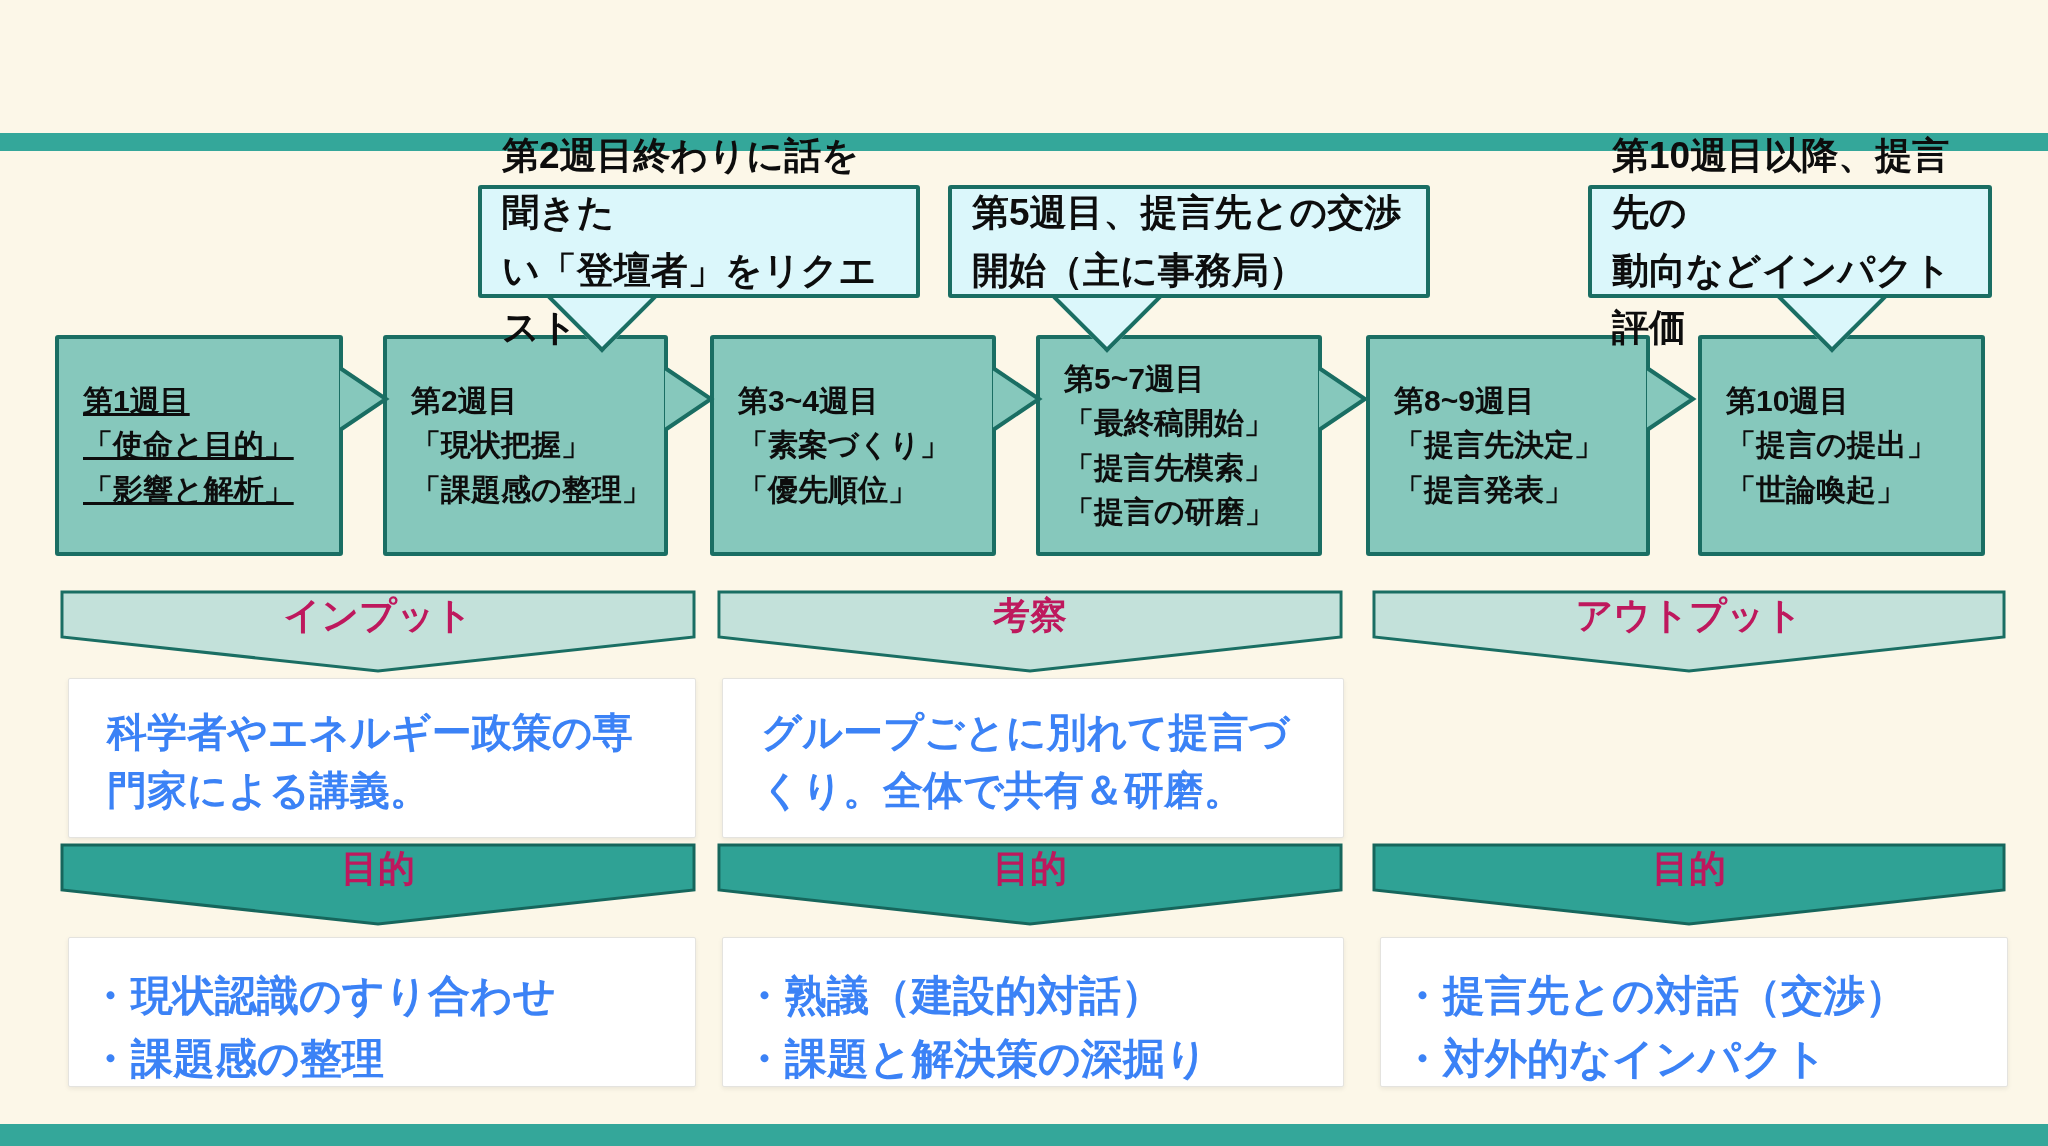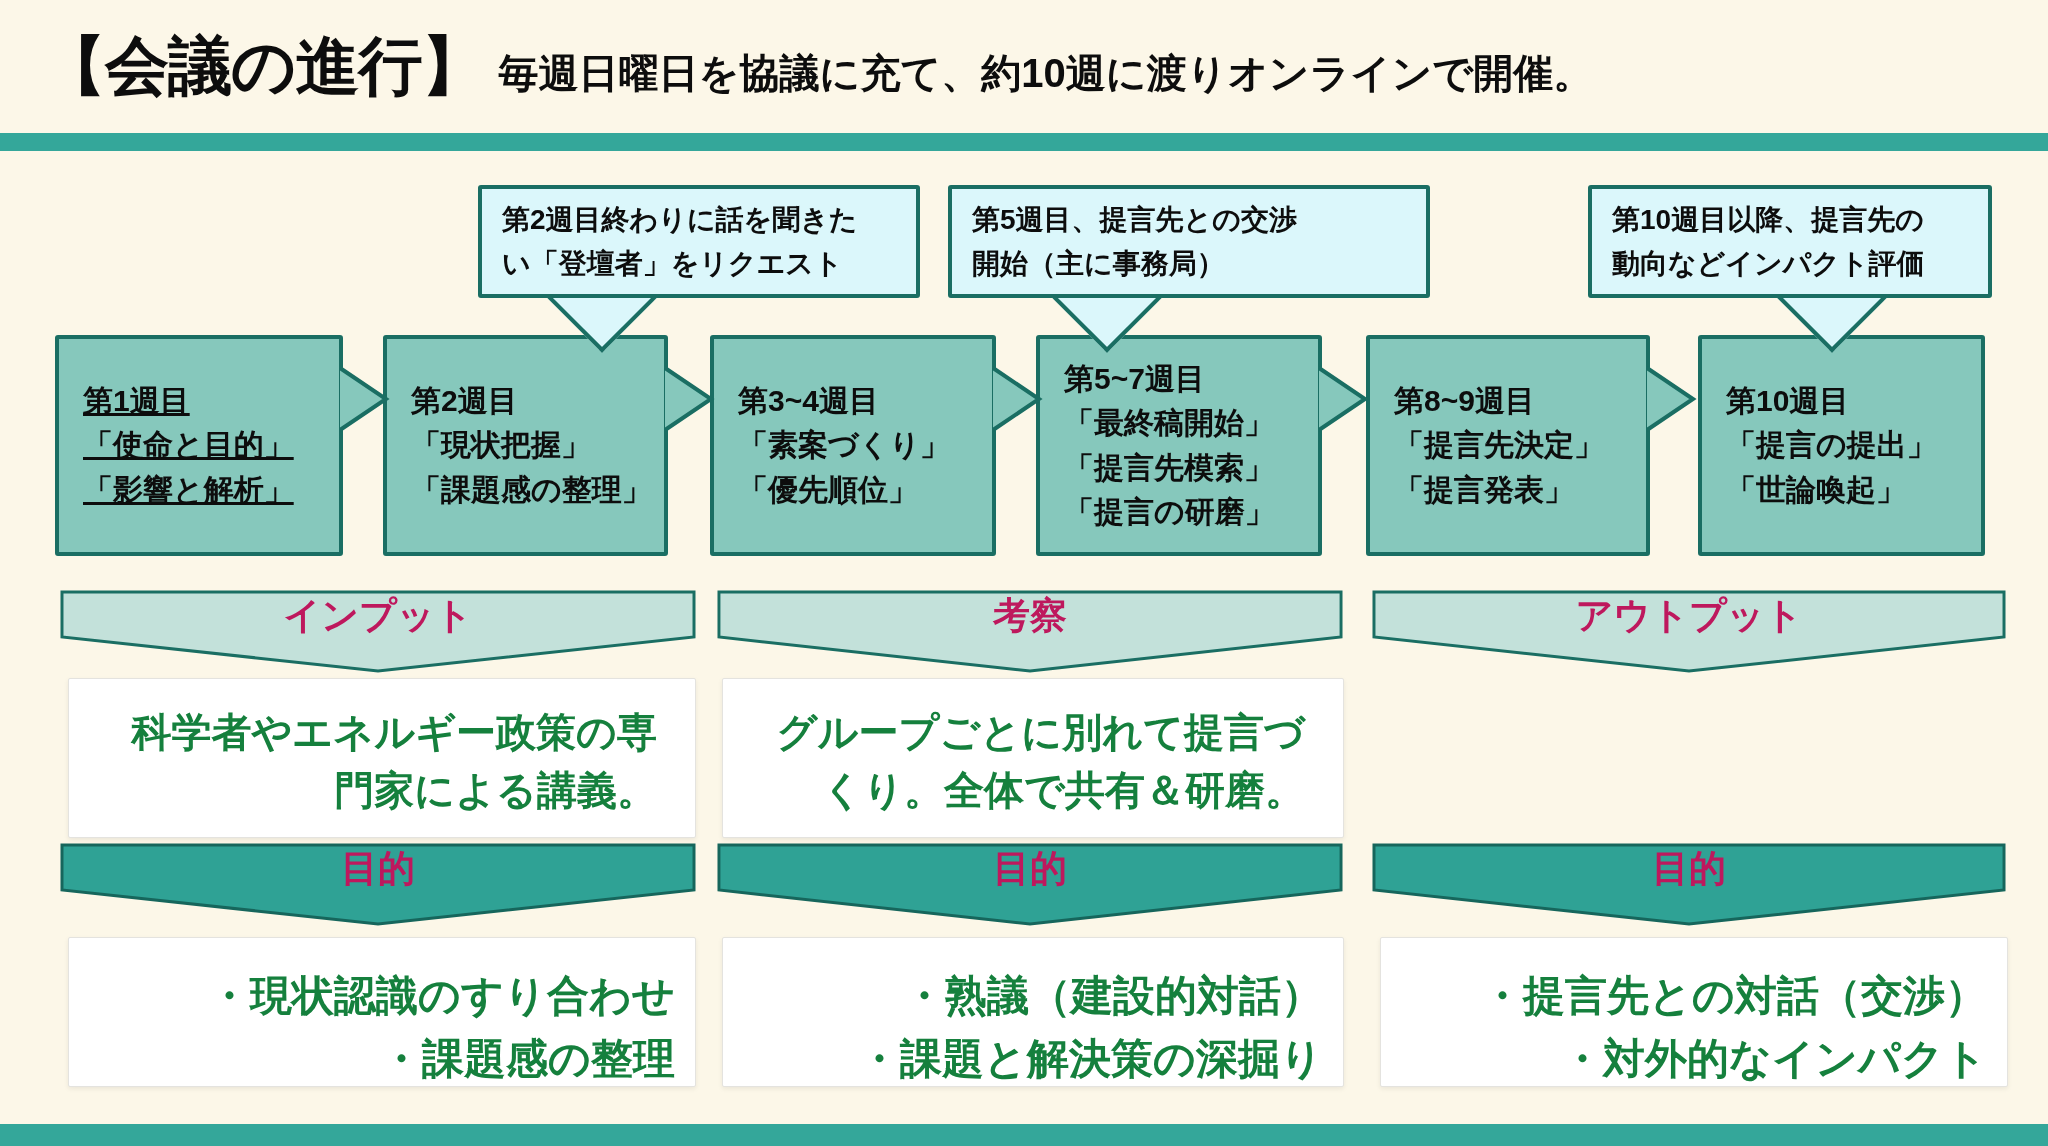--- a/index.html
+++ b/index.html
@@ -11,21 +11,21 @@
   .header{position:absolute;left:42px;top:0;height:133px;display:flex;align-items:center;}
   .title{font-size:64px;font-weight:900;letter-spacing:-1px;white-space:nowrap;}
   .subtitle{font-size:40px;font-weight:800;margin-left:14px;margin-top:14px;white-space:nowrap;}
   .topbar{position:absolute;left:0;top:133px;width:2048px;height:18px;background:#34A79A;}
   .bottombar{position:absolute;left:0;top:1124px;width:2048px;height:22px;background:#34A79A;}
   
   .callout{
     position:absolute;top:185px;height:113px;background:#DBF7FB;border:4px solid #1A6E63;
     border-radius:3px;box-sizing:border-box;z-index:6;
     display:flex;align-items:center;padding:0 20px;
-    font-size:28px;font-weight:800;line-height:1.55;white-space:pre-line;
+    font-size:37px;font-weight:800;line-height:1.55;white-space:pre-line;
   }
   .c1{left:478px;width:442px;}
   .c2{left:948px;width:482px;}
   .c3{left:1588px;width:404px;}
   .tail{
     position:absolute;top:244px;width:90px;height:90px;background:#DBF7FB;
     border-right:4px solid #1A6E63;border-bottom:4px solid #1A6E63;
     transform:rotate(45deg);box-sizing:border-box;z-index:5;
   }
   .t1{left:557px;} .t2{left:1062px;} .t3{left:1787px;}
@@ -46,35 +46,31 @@
   .ribbon .rlabel{
     position:absolute;left:0;top:2px;width:100%;height:48px;display:flex;align-items:center;
     justify-content:center;font-size:37px;font-weight:800;color:#be185d;
   }
   .row-mid{top:590px;} .row-purpose{top:843px;}
   .col1{left:60px;width:636px;} .col2{left:717px;width:626px;} .col3{left:1372px;width:634px;}
   
   .card{
     position:absolute;background:#FFFFFF;border:1px solid #E4E3DF;border-radius:2px;
     box-shadow:0 2px 5px rgba(0,0,0,0.07);box-sizing:border-box;
-    color:#15803d;font-weight:700;white-space:pre-line;text-align:right;
+    color:#3b82f6;font-weight:700;white-space:pre-line;
   }
   .row-desc{top:678px;height:160px;padding:24px 38px;font-size:40px;line-height:1.45;}
   .row-goal{top:937px;height:150px;padding:26px 20px;font-size:42px;line-height:1.5;}
   .w1{left:68px;width:628px;} .w2{left:722px;width:622px;} .w3{left:1380px;width:628px;}
 </style>
 </head>
 <body>
 
 <div class="page">
 
-  <div class="header">
-    <div class="title">【会議の進行】</div>
-    <div class="subtitle">毎週日曜日を協議に充て、約10週に渡りオンラインで開催。</div>
-  </div>
   <div class="topbar"></div>
 
   <div class="tail t1"></div>
   <div class="tail t2"></div>
   <div class="tail t3"></div>
 
   <div class="callout c1">第2週目終わりに話を聞きた
 い「登壇者」をリクエスト</div>
   <div class="callout c2">第5週目、提言先との交渉
 開始（主に事務局）</div>

